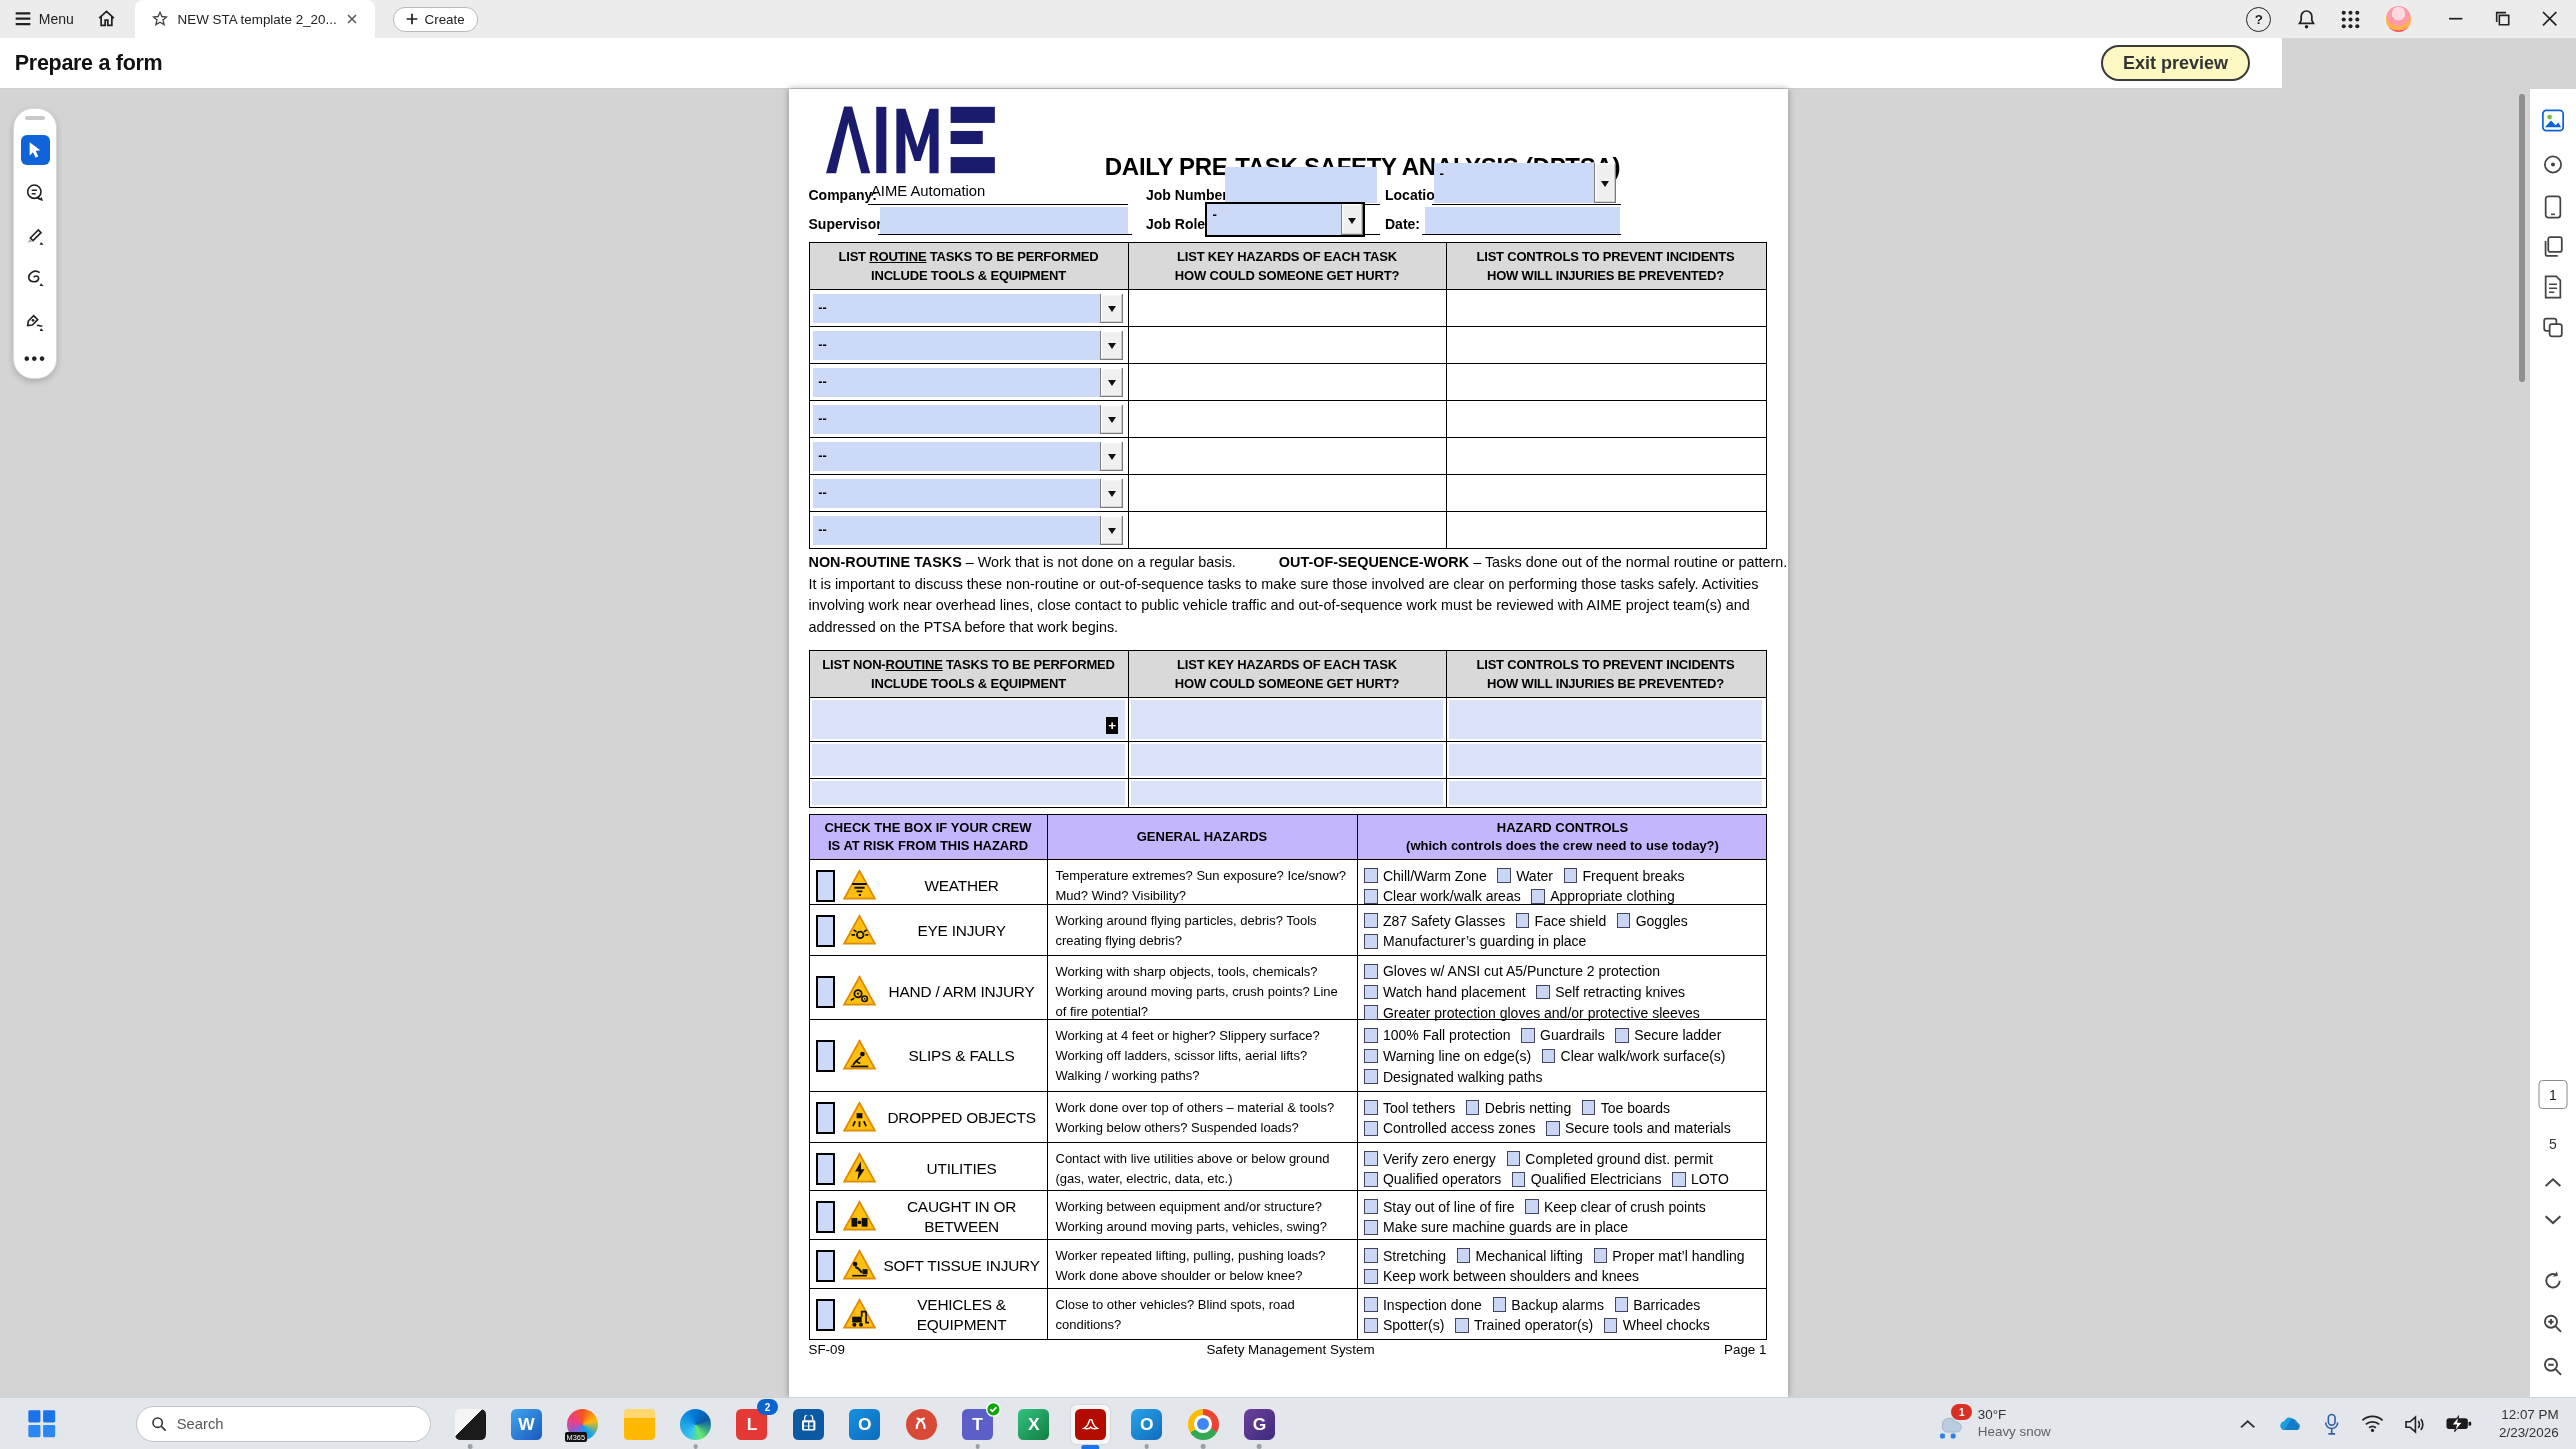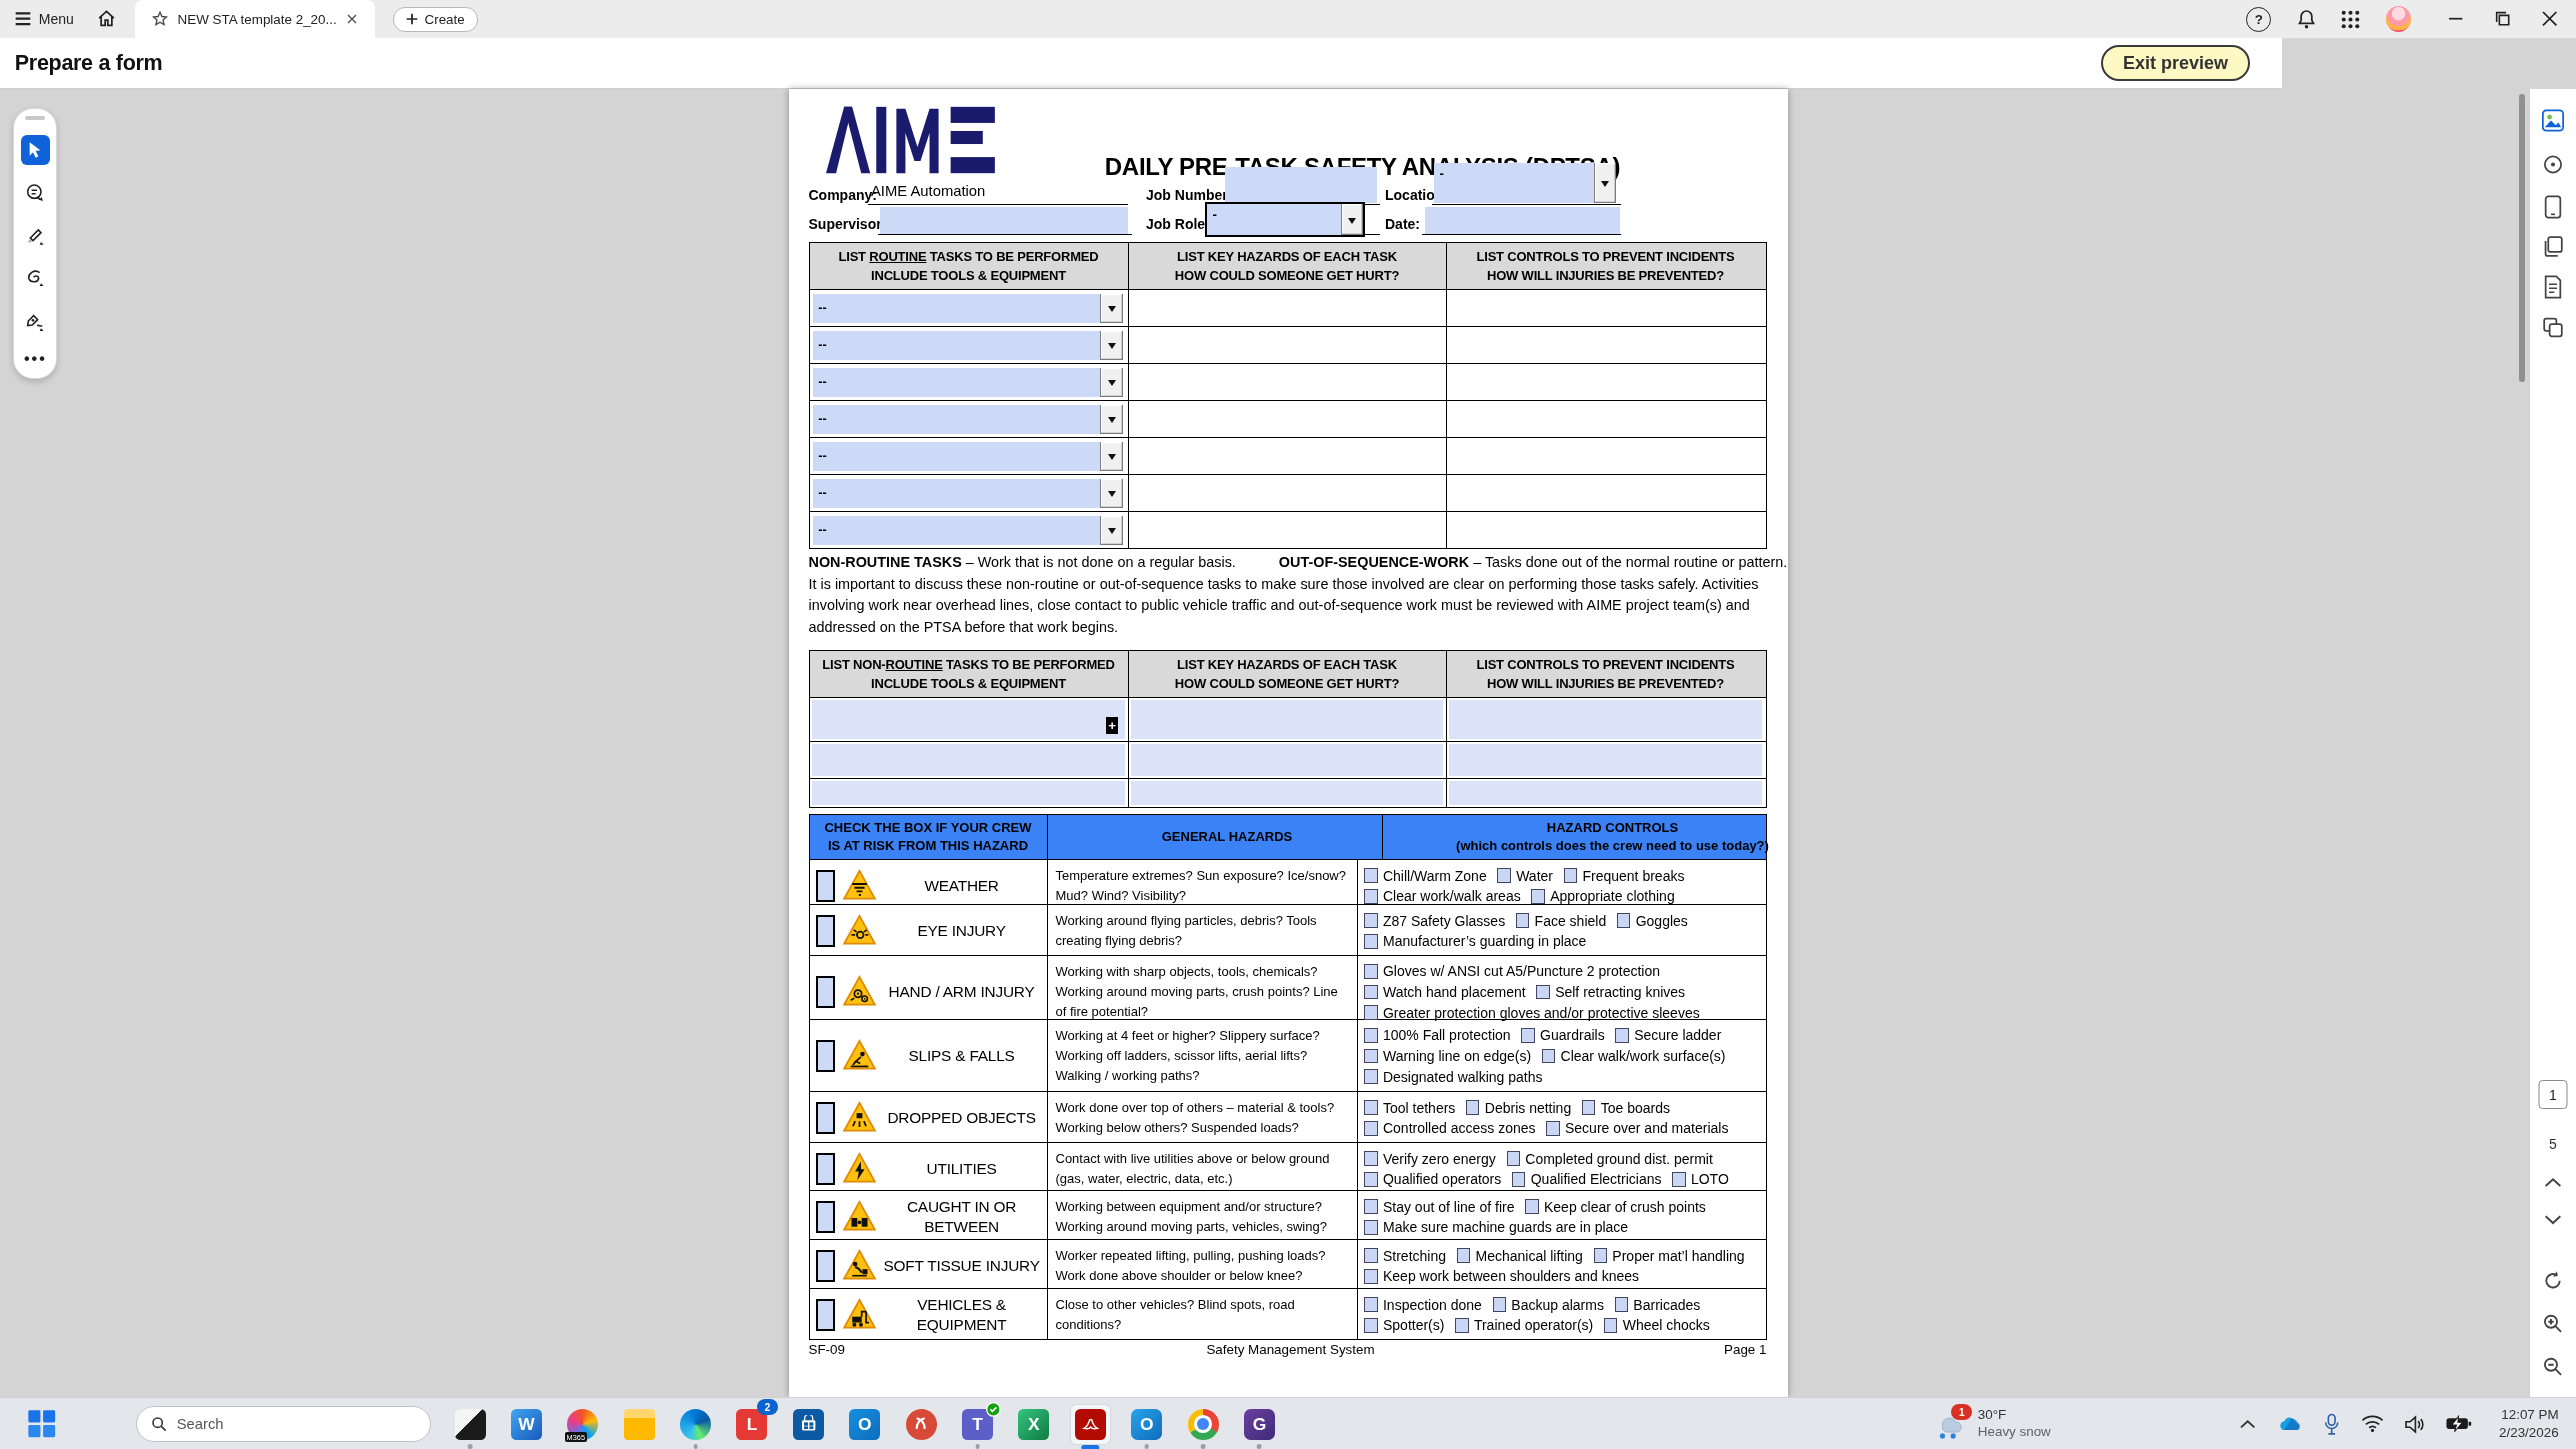--- a/index.html
+++ b/index.html
@@ -68,21 +68,21 @@
   .cellcombo{position:absolute;left:3.4px;right:4.7px;top:3.4px;bottom:3.4px;background:#ccd9f7;}
   .cellcombo .dd{position:absolute;left:5.4px;top:50%;transform:translateY(-50%);font-size:12.7px;
     font-weight:bold;color:#000;}
   .bluecell{position:absolute;left:2.7px;right:2.7px;top:2px;bottom:2px;background:#dbe3f9;}
   .note{position:absolute;left:19.5px;width:958px;font-size:14.4px;color:#000;line-height:1.5;}
   .note b{font-weight:bold;}
   .note .l1{display:flex;gap:43px;white-space:nowrap;align-items:center;}
   .cursor-plus{position:absolute;right:6.7px;bottom:5.4px;width:12px;height:17.4px;background:#000;
     color:#fff;font-size:13.4px;font-weight:bold;display:flex;align-items:center;justify-content:center;}
   
-  .hhead{display:grid;grid-template-columns:238px 310px 410px;background:#3b82f6;gap:25px;}
+  .hhead{display:grid;grid-template-columns:238px 310px 410px;background:#c4b5fd;}
   .hhead>div{border-right:1.3px solid #000;text-align:center;font-size:13px;font-weight:bold;
     line-height:1.4;padding:4px 5.4px;display:flex;flex-direction:column;justify-content:center;}
   .hhead>div:last-child{border-right:none;}
   .hrow{display:grid;grid-template-columns:238px 310px 410px;border-top:1.3px solid #000;}
   .hA{border-right:1.3px solid #000;display:flex;align-items:center;padding:4px 6.7px;gap:6.7px;}
   .hname{flex:1;text-align:center;font-size:15.4px;color:#000;line-height:1.3;letter-spacing:-0.2px;}
   .hB{border-right:1.3px solid #000;padding:5.4px 8px;font-size:13px;line-height:1.55;color:#000;
     display:flex;align-items:center;}
   .hC{padding:4px 6.7px;display:flex;flex-wrap:wrap;align-content:center;column-gap:10.7px;row-gap:4.7px;}
   .ctrl{display:inline-flex;align-items:center;gap:5.4px;font-size:14px;color:#000;white-space:nowrap;}
@@ -605,21 +605,21 @@
           <label class="ctrl">
               <span class="cb"></span>
               <span>Toe boards</span>
             </label>
           <label class="ctrl">
               <span class="cb"></span>
               <span>Controlled access zones</span>
             </label>
           <label class="ctrl">
               <span class="cb"></span>
-              <span>Secure over and materials</span>
+              <span>Secure tools and materials</span>
             </label>
         </div>
       </div>
 
       <div class="hrow" style="height:47px">
         <div class="hA">
             <span class="bigcb"></span>
           <svg class="tri" width="35" height="35" viewBox="0 0 48 48">
               <path d="M24 4 L45 42 H3 Z" fill="#ffc010" stroke="#e08a00" stroke-width="2.5"></path>
               <polygon points="26,14 18,28 23,28 21,40 31,25 26,25" fill="#111"></polygon>

